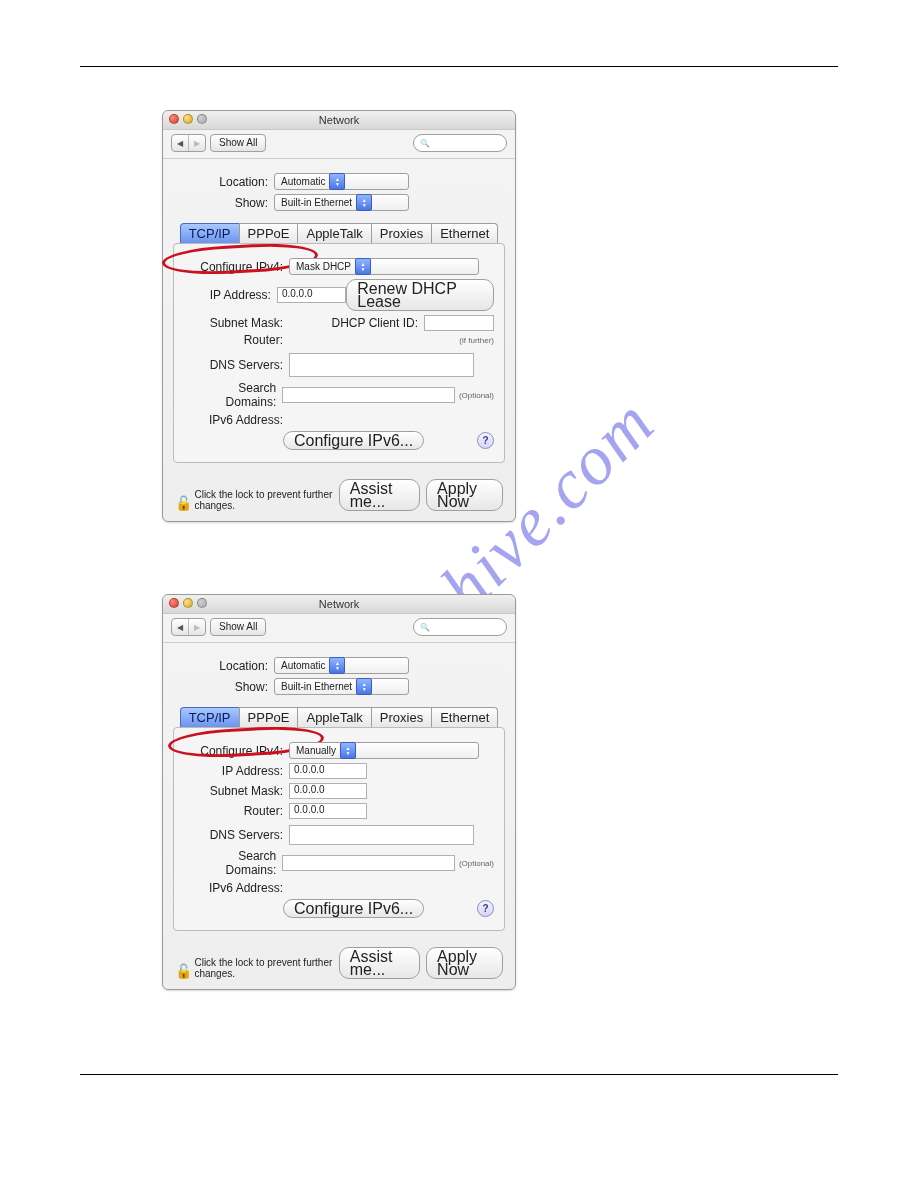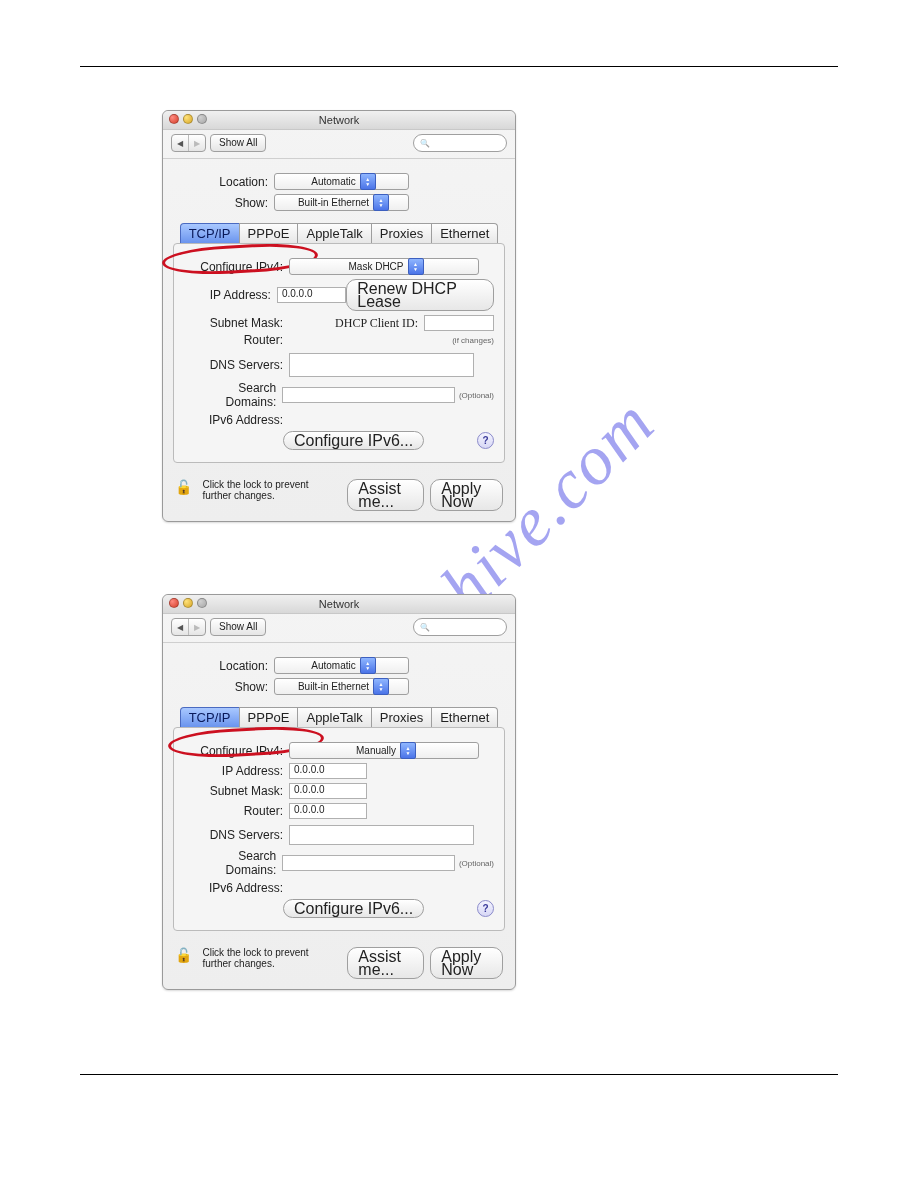--- a/index.html
+++ b/index.html
@@ -136,21 +136,21 @@
     width: 95px;
     text-align: right;
     padding-right: 6px;
     color: #222;
     font-size: 12px;
   }
   .mac-select {
     position: relative;
     display: inline-flex;
     align-items: center;
-    justify-content: center;
+    justify-content: flex-start;
     border: 1px solid #9f9f9f;
     border-radius: 3px;
     background: linear-gradient(#ffffff,#efefef);
     height: 17px;
     font-size: 10px;
     padding: 0 2px 0 6px;
     color: #222;
     box-sizing: border-box;
   }
   .mac-select .sel-arrows {
@@ -239,23 +239,23 @@
     color: #3a3a9a;
     font-weight: bold;
     font-size: 10px;
     display: inline-flex;
     align-items: center;
     justify-content: center;
   }
 
   .footer-row {
     display: flex;
-    align-items: flex-start;
+    align-items: flex-end;
     padding: 8px 12px 10px 12px;
-    gap: 10px;
+    gap: 2px;
   }
   .lock-icon::before {
     content: "🔓";
     font-size: 14px;
   }
 
   .highlight-oval {
     position: absolute;
     border: 3px solid #cc1020;
     border-radius: 50% / 60%;
@@ -333,27 +333,27 @@
         <span class="lbl">IP Address:</span>
         <span class="txt-field" style="width:78px;">0.0.0.0</span>
         <span style="margin-left:auto;">
           <span class="aqua-btn">Renew DHCP Lease</span>
         </span>
       </div>
 
       <div class="form-row">
         <span class="lbl">Subnet Mask:</span>
         <span style="flex:1;"></span>
-        <span class="lbl" style="width:auto; text-align:right;font-family:Liberation Serif, serif;">DHCP Client ID:</span>
+        <span class="lbl" style="width:auto; text-align:right;">DHCP Client ID:</span>
         <span class="txt-field" style="width:70px;"></span>
       </div>
       <div class="form-row" style="margin-top:-2px;">
         <span class="lbl">Router:</span>
         <span style="flex:1;"></span>
-        <span class="small-hint">(if changes)</span>
+        <span class="small-hint">(if further)</span>
       </div>
 
       <div class="form-row" style="margin-top:6px;">
         <span class="lbl">DNS Servers:</span>
         <span class="txt-area" style="width:185px; height:24px;"></span>
       </div>
       <div class="form-row">
         <span class="lbl">Search Domains:</span>
         <span class="txt-field" style="width:185px;"></span>
         <span class="small-hint" style="margin-left:4px;">(Optional)</span>

